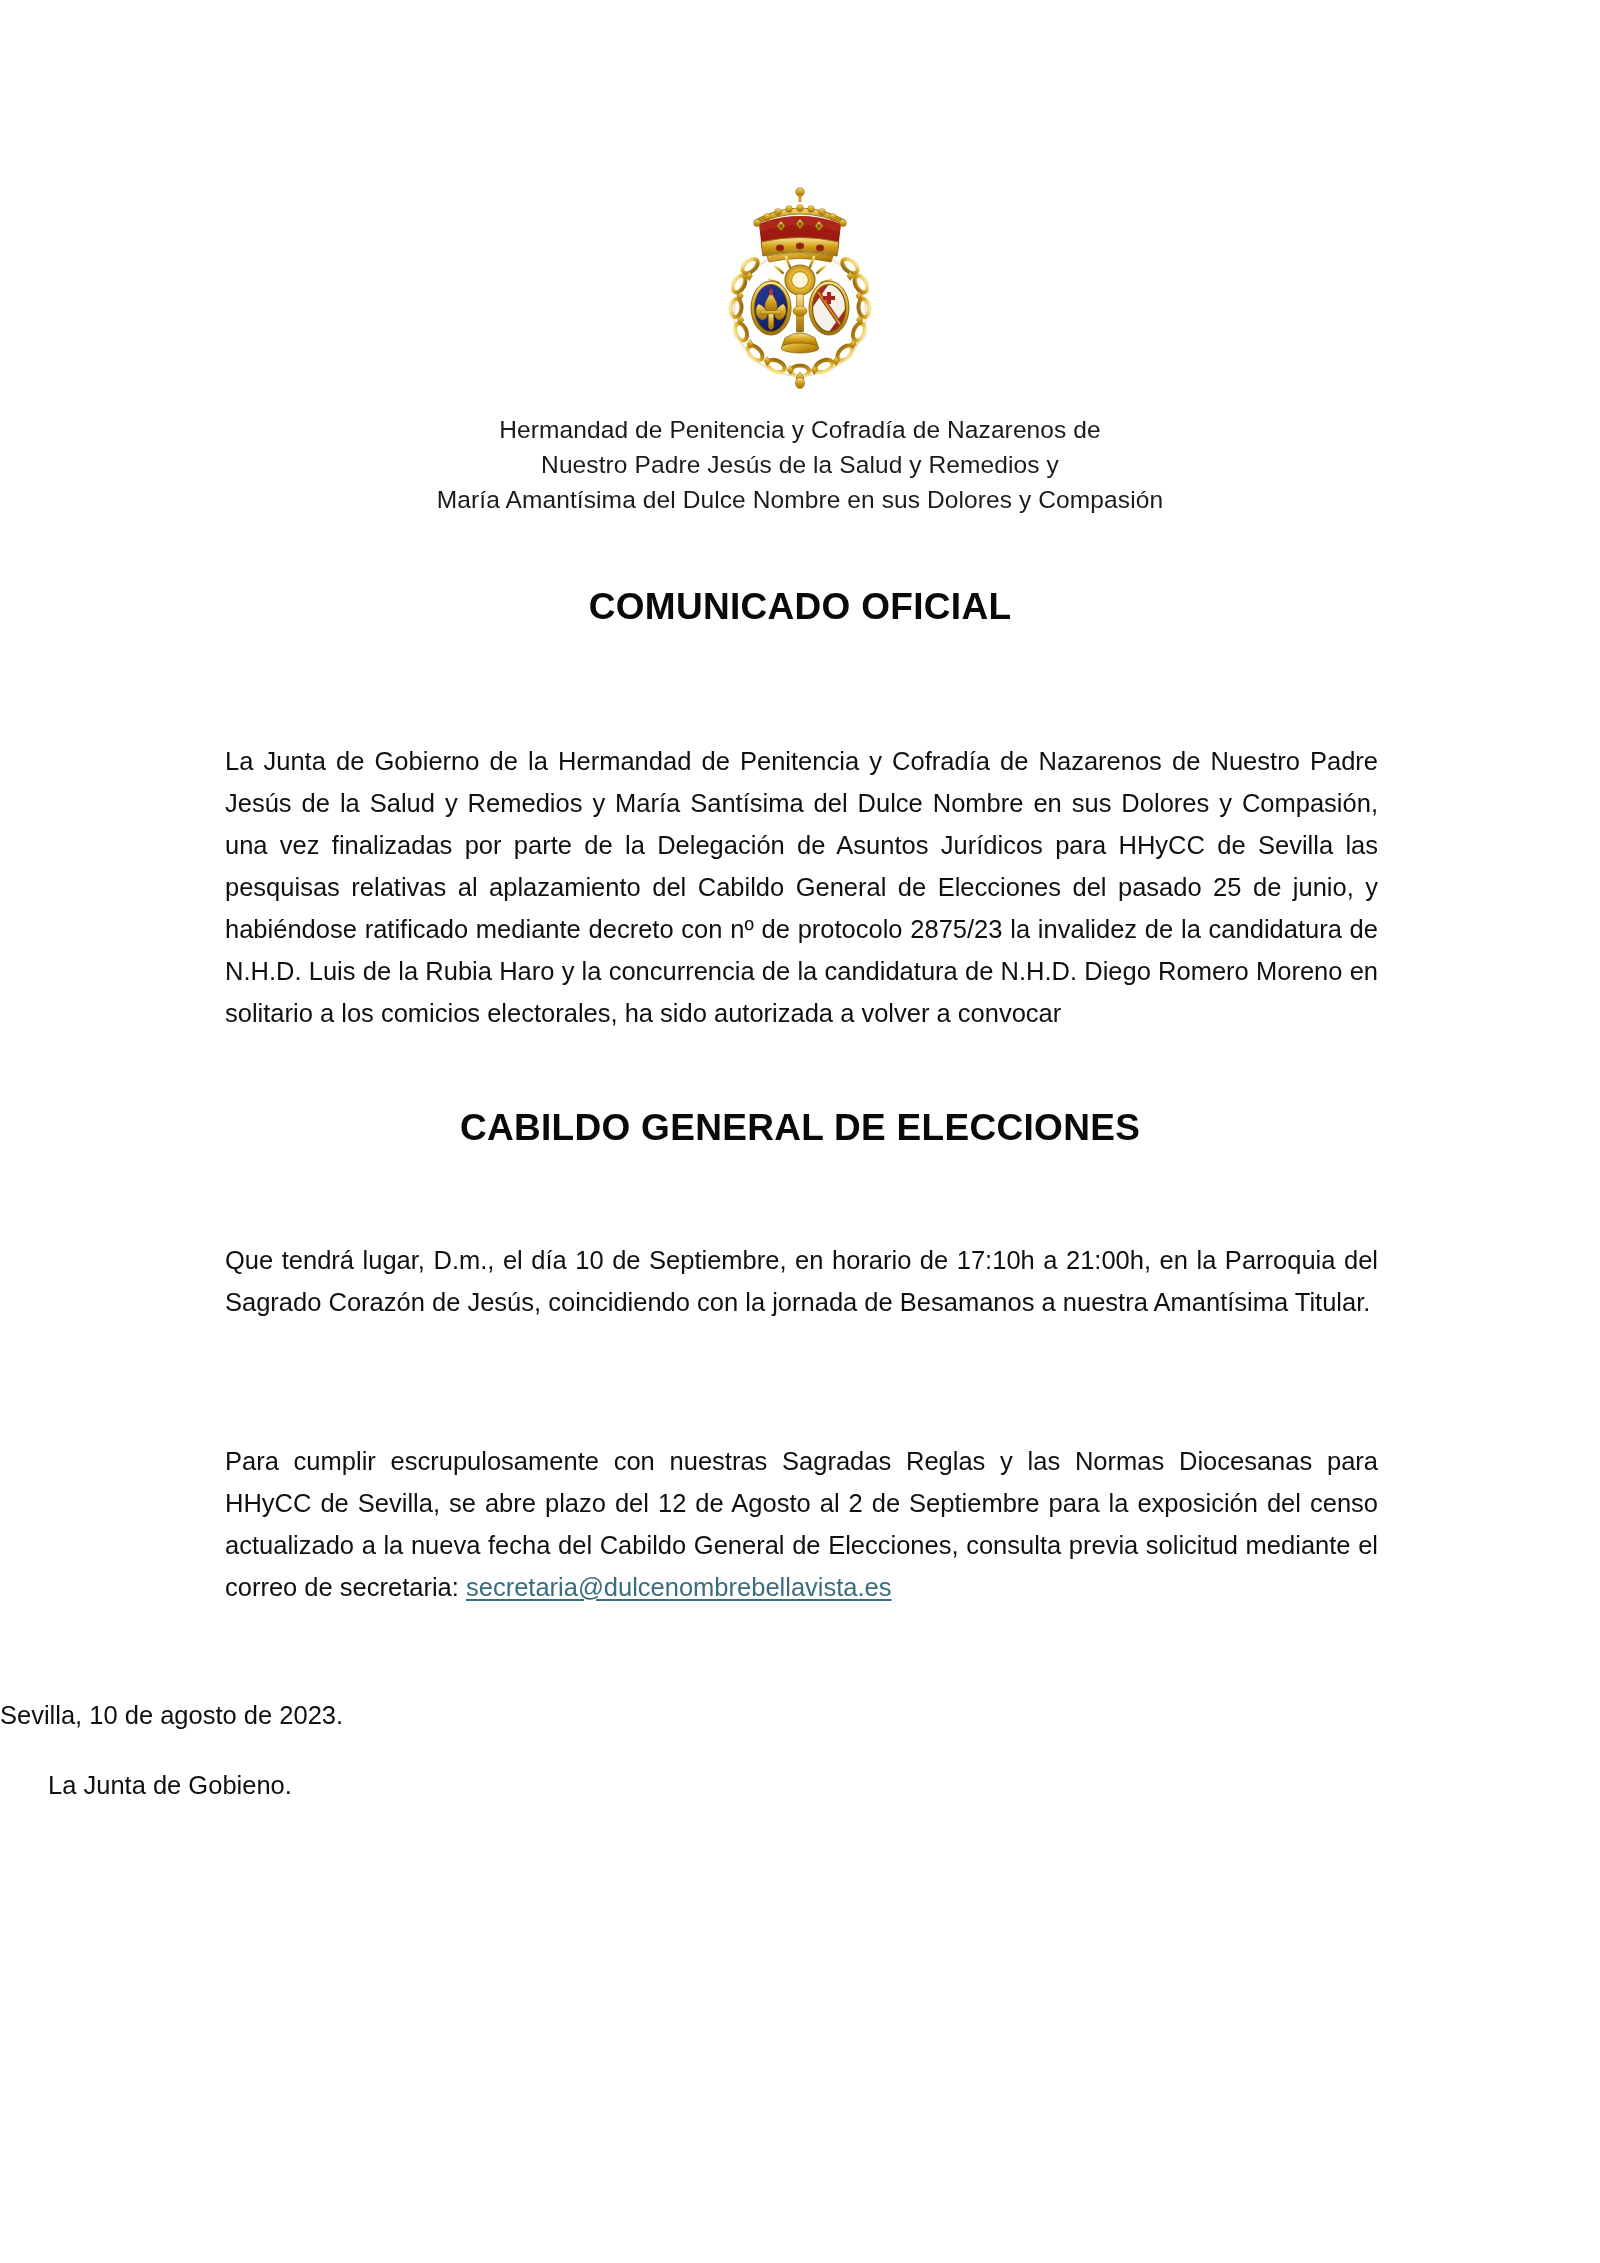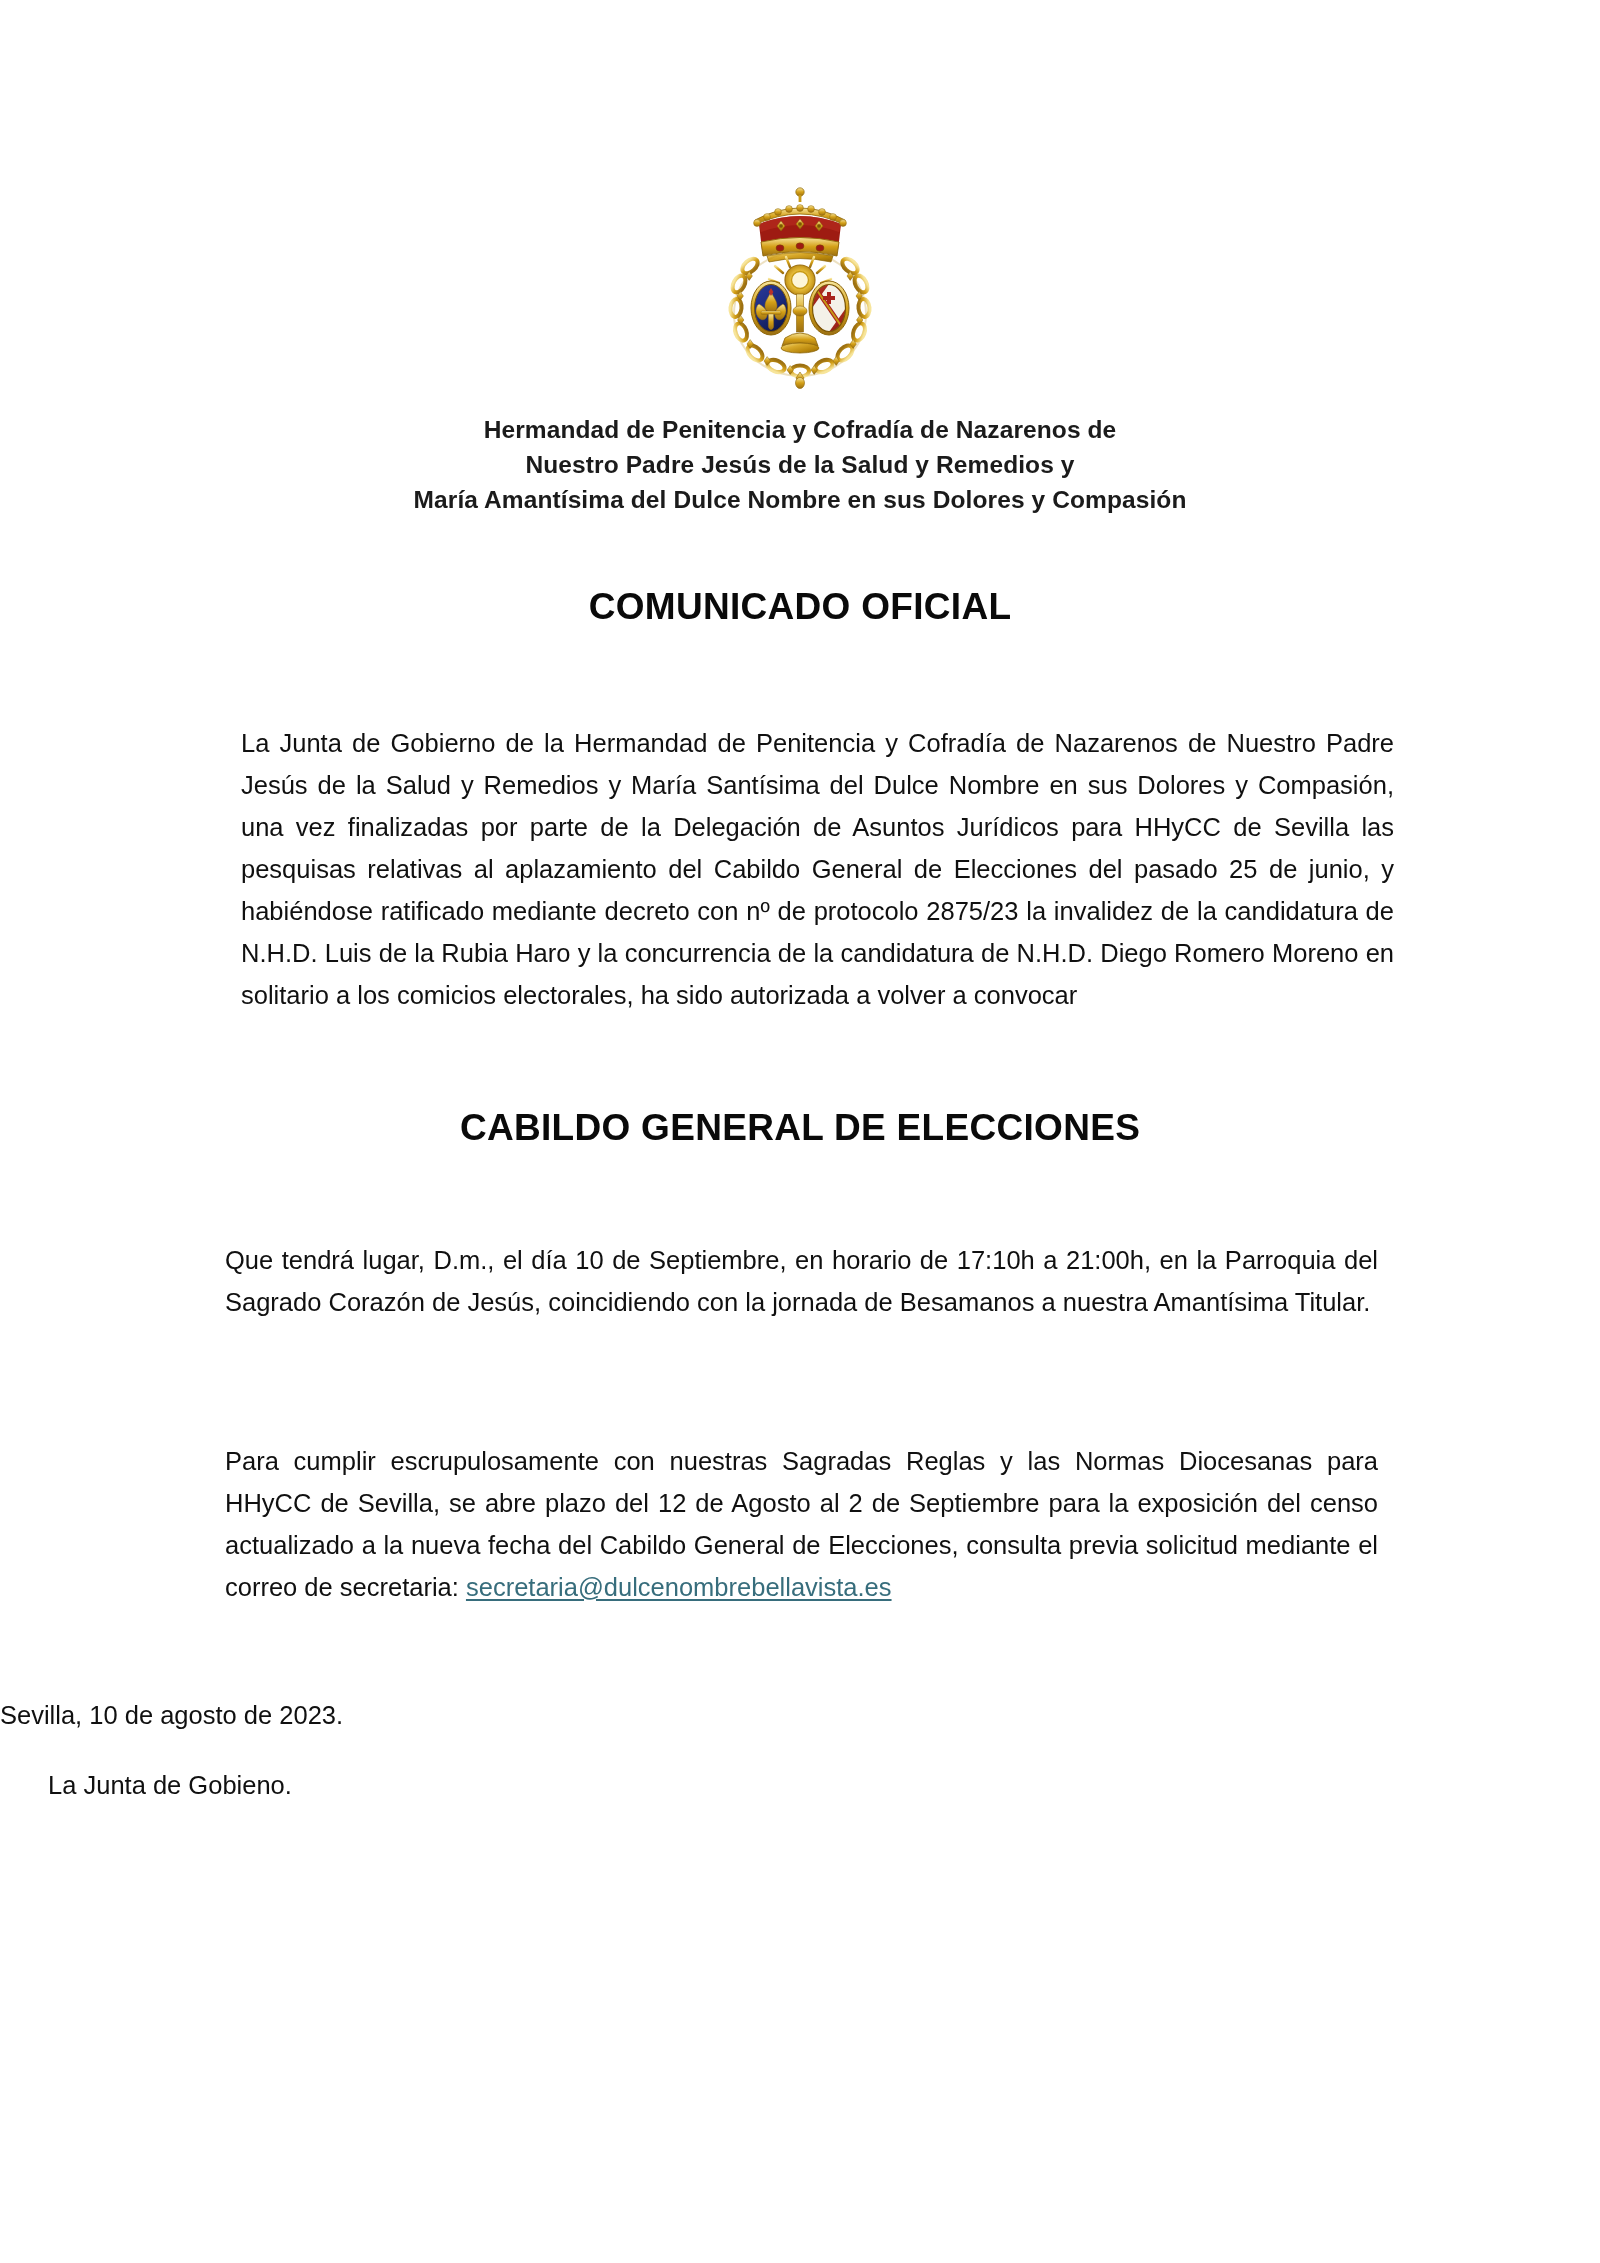--- a/index.html
+++ b/index.html
@@ -41,21 +41,21 @@
     position: absolute;
     top: 412px;
     left: 0;
     width: 100%;
     text-align: center;
     font-size: 24.5px;
     line-height: 35px;
     color: #1b1b1b;
     letter-spacing: 0.1px;
   }
-  .hermandad-header div { white-space: nowrap; font-weight: bold; }
+  .hermandad-header div { white-space: nowrap; }
 
   
   .doc-title {
     position: absolute;
     top: 561px;
     left: 0;
     width: 100%;
     text-align: center;
     font-size: 37px;
     font-weight: bold;
@@ -78,21 +78,21 @@
   .body-block {
     position: absolute;
     left: 225px;
     width: 1153px;
     text-align: justify;
     text-justify: inter-word;
     font-size: 25.5px;
     line-height: 42px;
     color: #101010;
   }
-  #para-1 { top: 696px; margin-left: 16px; }
+  #para-1 { top: 714px; }
   #para-2 { top: 1213px; }
   #para-3 { top: 1414px; }
 
   .email-link {
     color: #376d7c;
     text-decoration: underline;
     text-underline-offset: 3px;
   }
 
   

